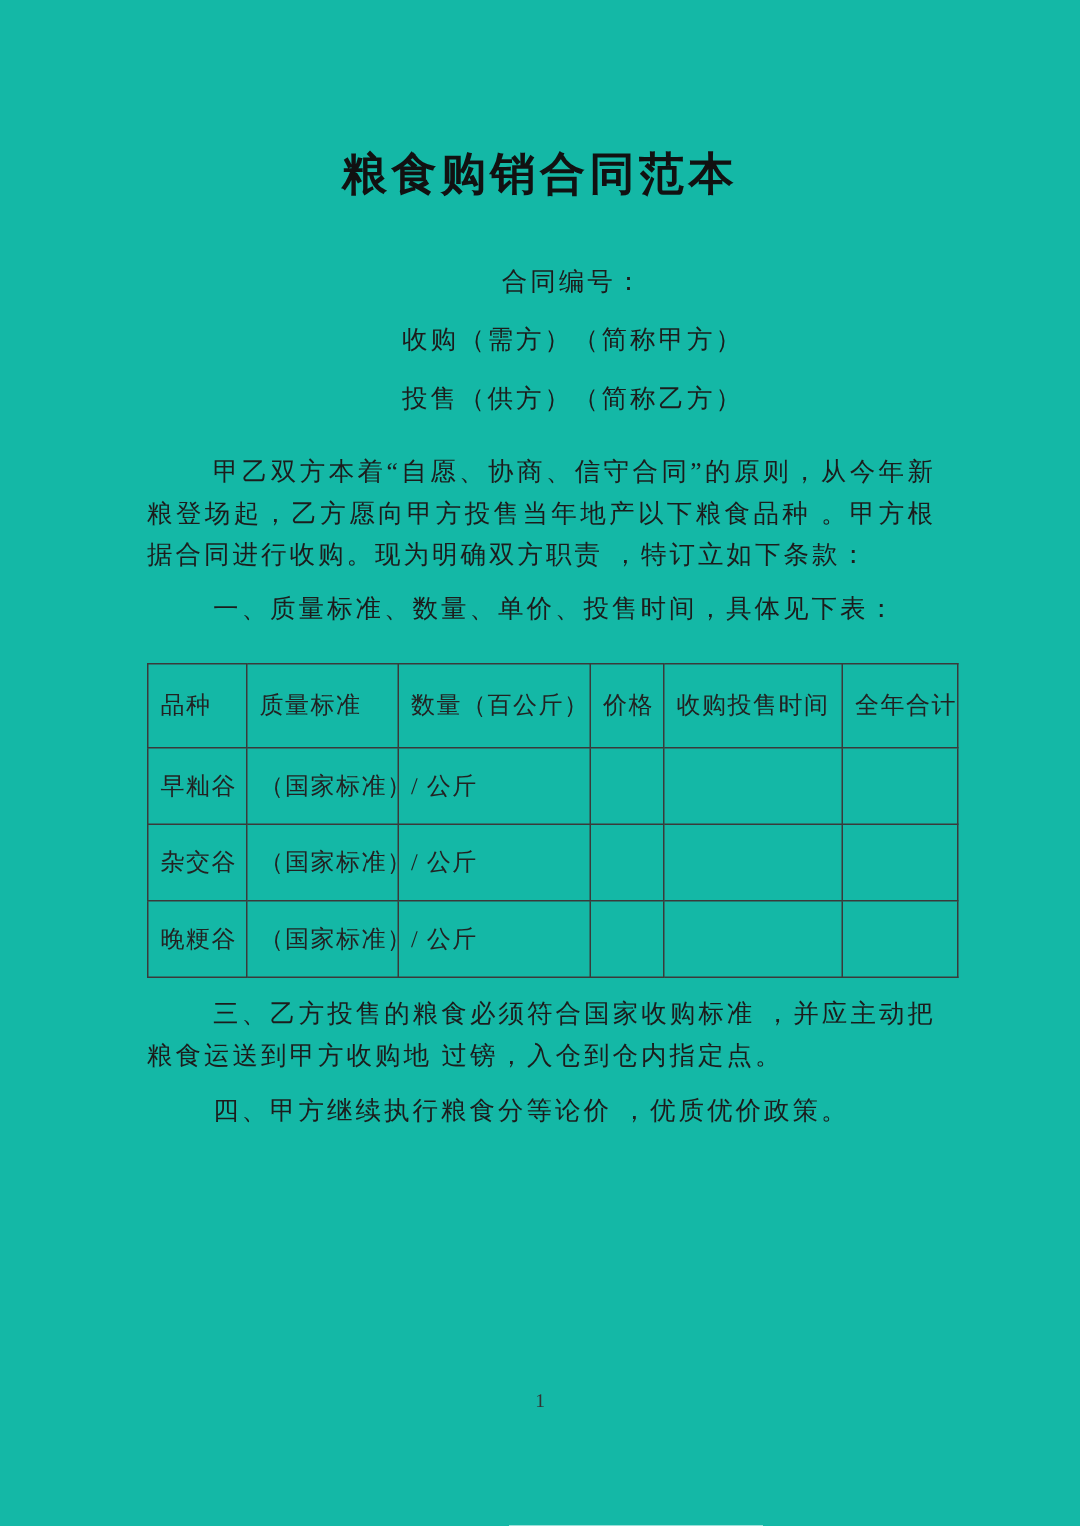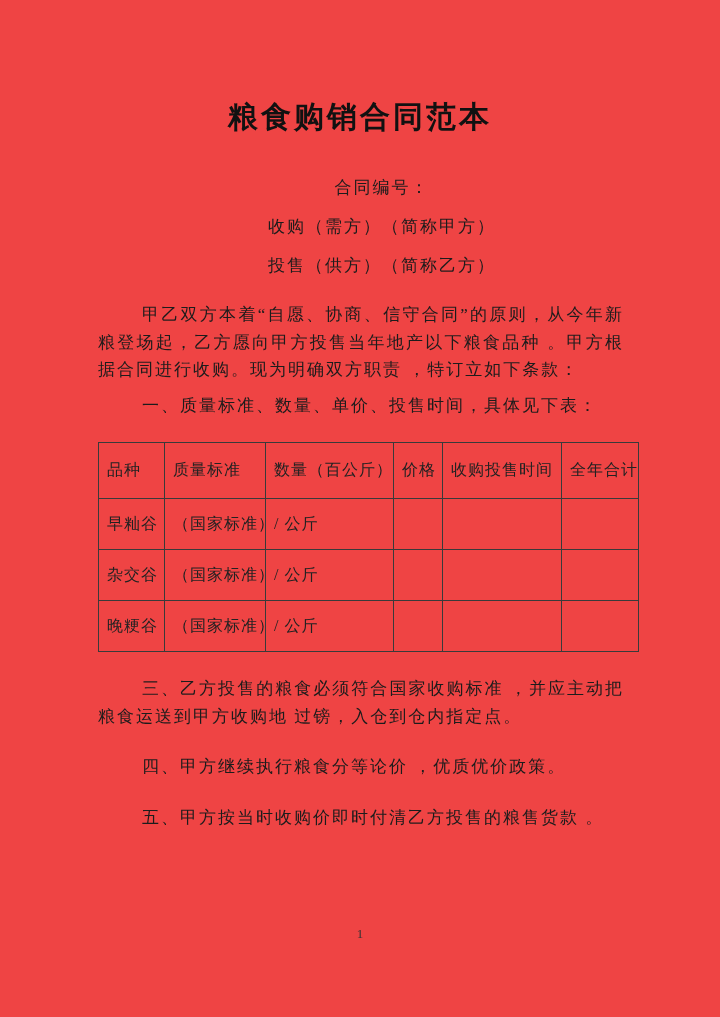--- a/index.html
+++ b/index.html
@@ -6,21 +6,21 @@
   html, body { background: #ffffff; }
   body {
     width: 720px;
     font-family: "Liberation Serif", "DejaVu Serif", serif;
     color: #1c1c1c;
   }
   .page {
     position: relative;
     width: 720px;
     height: 1017px;
-    background: #ef4444;
+    background: #14b8a6;
     overflow: hidden;
     padding: 96px 82px 0 98px;
   }
   .title {
     font-size: 30px;
     font-weight: bold;
     letter-spacing: 3px;
     text-align: center;
     line-height: 42px;
     width: 524px;
@@ -68,21 +68,21 @@
   }
   .grain-table thead tr { height: 56px; }
   .grain-table tbody tr { height: 51px; }
   .col-1 { width: 66px; }
   .col-2 { width: 101px; }
   .col-3 { width: 128px; }
   .col-4 { width: 49px; }
   .col-5 { width: 119px; }
   .col-6 { width: 77px; }
   .clause-2 { margin-top: 51px; }
-  .clause-n { margin-top: 23px; }
+  .clause-n { margin-top: 10px; }
   .page-number {
     position: absolute;
     left: 0;
     top: 926px;
     width: 720px;
     text-align: center;
     font-size: 13px;
     color: #333333;
   }
 </style>
@@ -143,17 +143,16 @@
         <td>/ 公斤</td>
         <td></td>
         <td></td>
         <td></td>
       </tr>
     </tbody>
   </table>
 
   <p class="para clause-n">三、乙方投售的粮食必须符合国家收购标准 ，并应主动把粮食运送到甲方收购地 过镑，入仓到仓内指定点。</p>
   <p class="para clause-n">四、甲方继续执行粮食分等论价 ，优质优价政策。</p>
-  <p class="para clause-n">五、甲方按当时收购价即时付清乙方投售的粮售货款 。</p>
 
   <div class="page-number">1</div>
 
 </div>
 
 </body></html>

